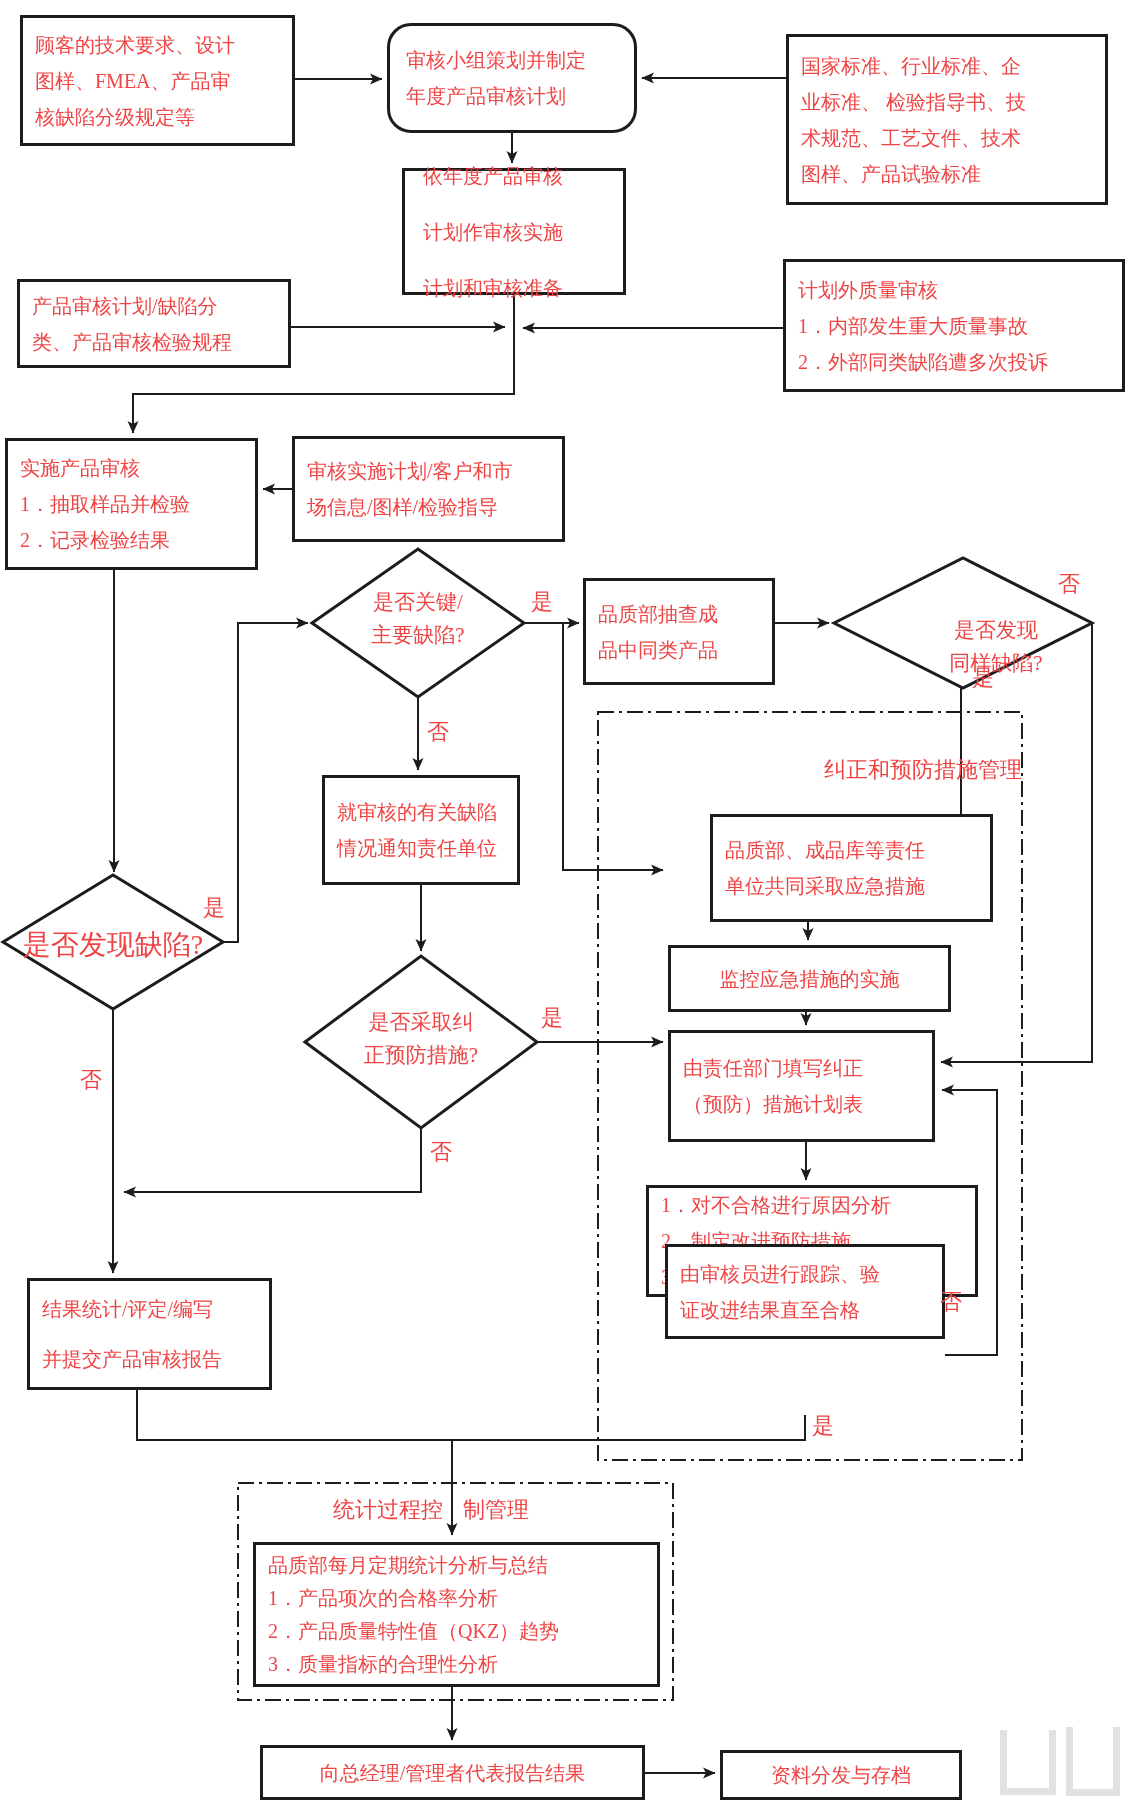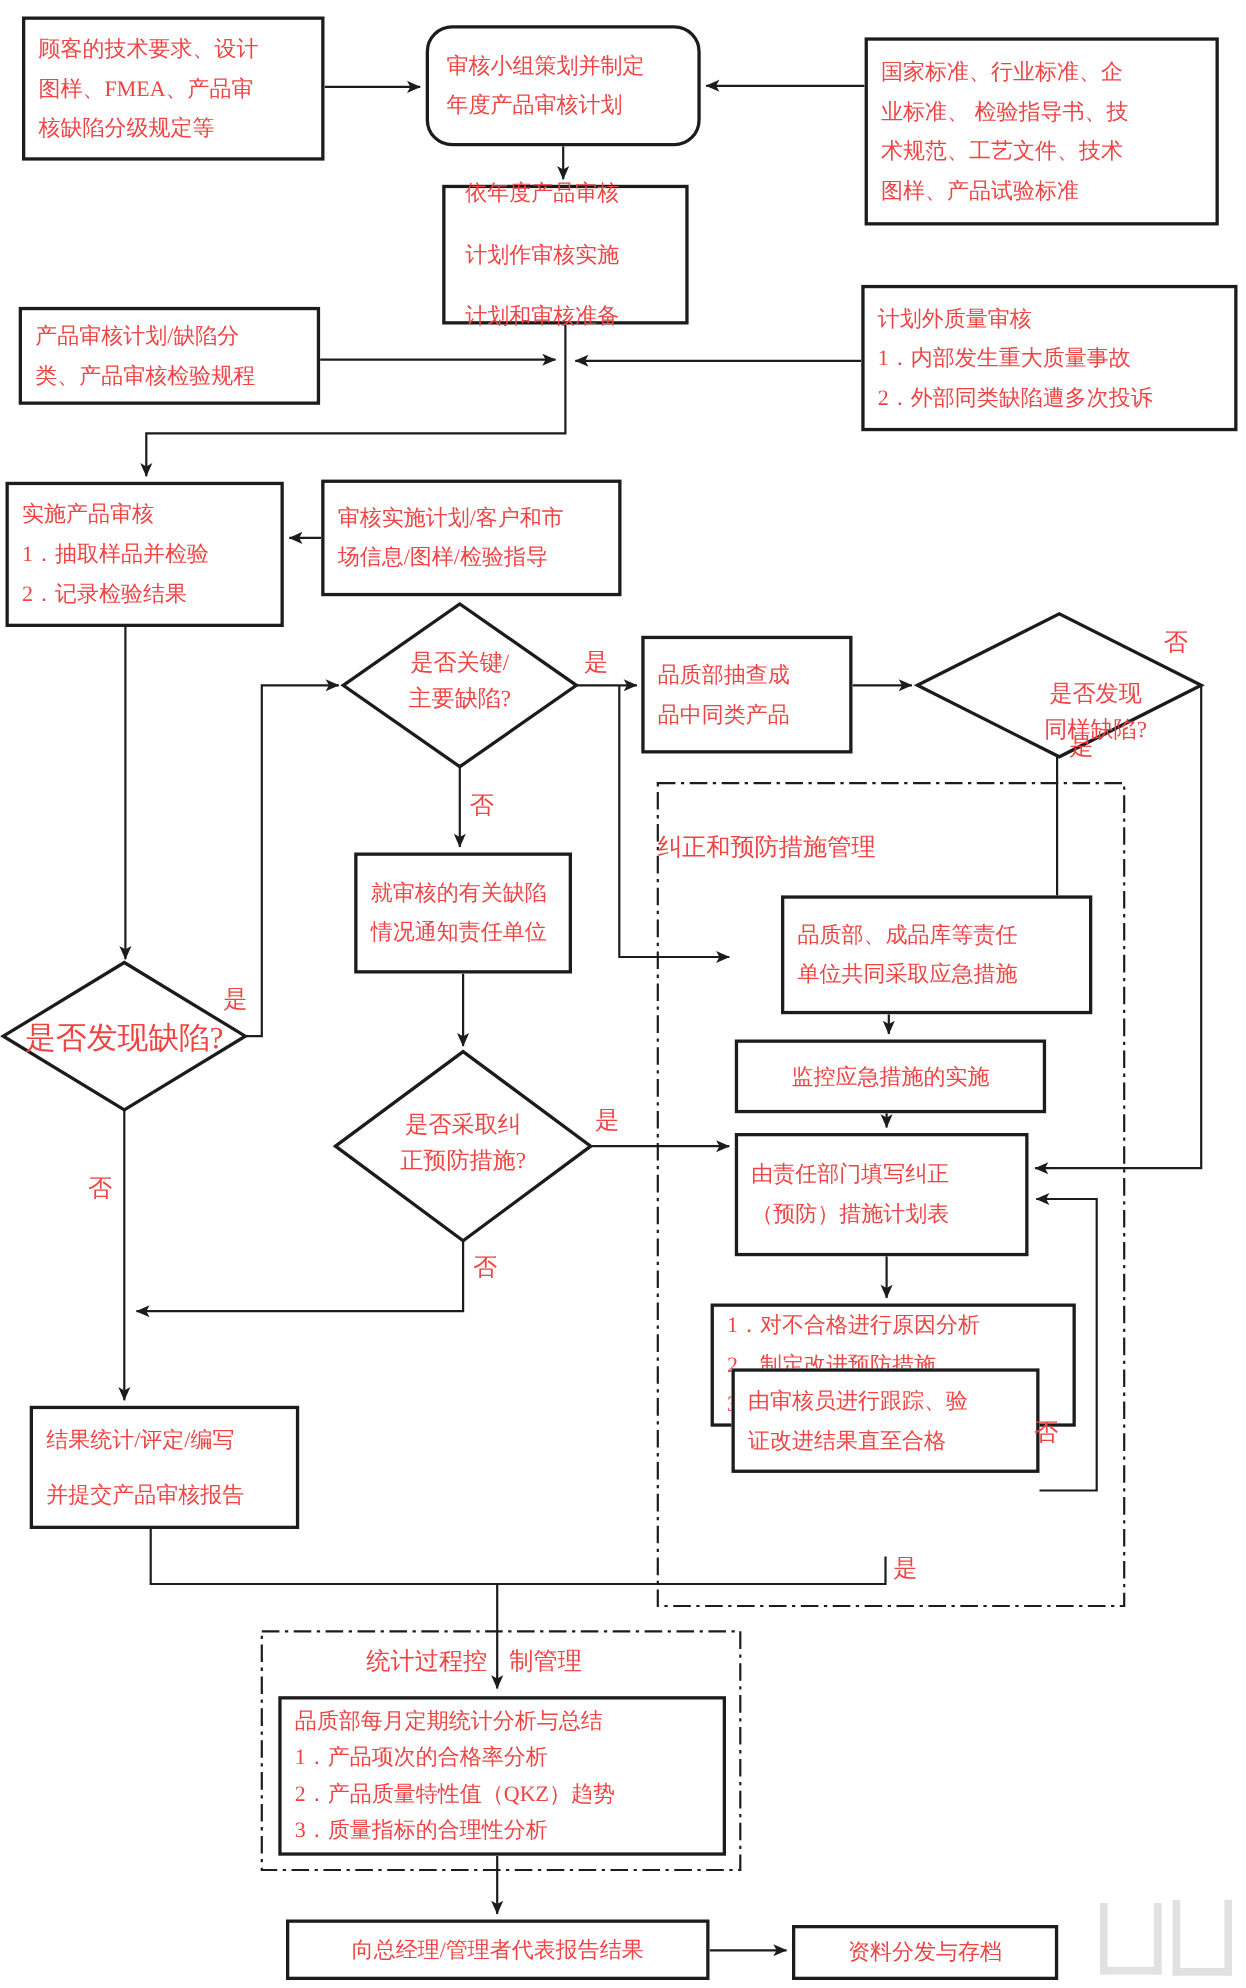--- a/index.html
+++ b/index.html
@@ -200,21 +200,21 @@
   </div>
   <div class="dtext" style="left:321px;top:1006px;width:200px;">
     <div class="ln">是否采取纠</div>
     <div class="ln">正预防措施?</div>
   </div>
   <div class="dtext" style="left:896px;top:586px;width:200px;margin-top:28px;">
     <div class="ln">是否发现</div>
     <div class="ln">同样缺陷?</div>
   </div>
 
-  <div class="ctitle" style="left:598px;top:757px;width:424px;text-align:left;">纠正和预防措施管理</div>
+  <div class="ctitle" style="left:598px;top:757px;width:424px;text-align:right;">纠正和预防措施管理</div>
   <div class="ctitle" style="left:285px;top:1497px;width:158px;text-align:right;">统计过程控</div>
   <div class="ctitle" style="left:463px;top:1497px;">制管理</div>
 
   <div class="elabel" style="left:203px;top:896px;">是</div>
   <div class="elabel" style="left:80px;top:1068px;">否</div>
   <div class="elabel" style="left:531px;top:590px;">是</div>
   <div class="elabel" style="left:427px;top:720px;">否</div>
   <div class="elabel" style="left:1058px;top:572px;">否</div>
   <div class="elabel" style="left:972px;top:666px;">是</div>
   <div class="elabel" style="left:541px;top:1006px;">是</div>

